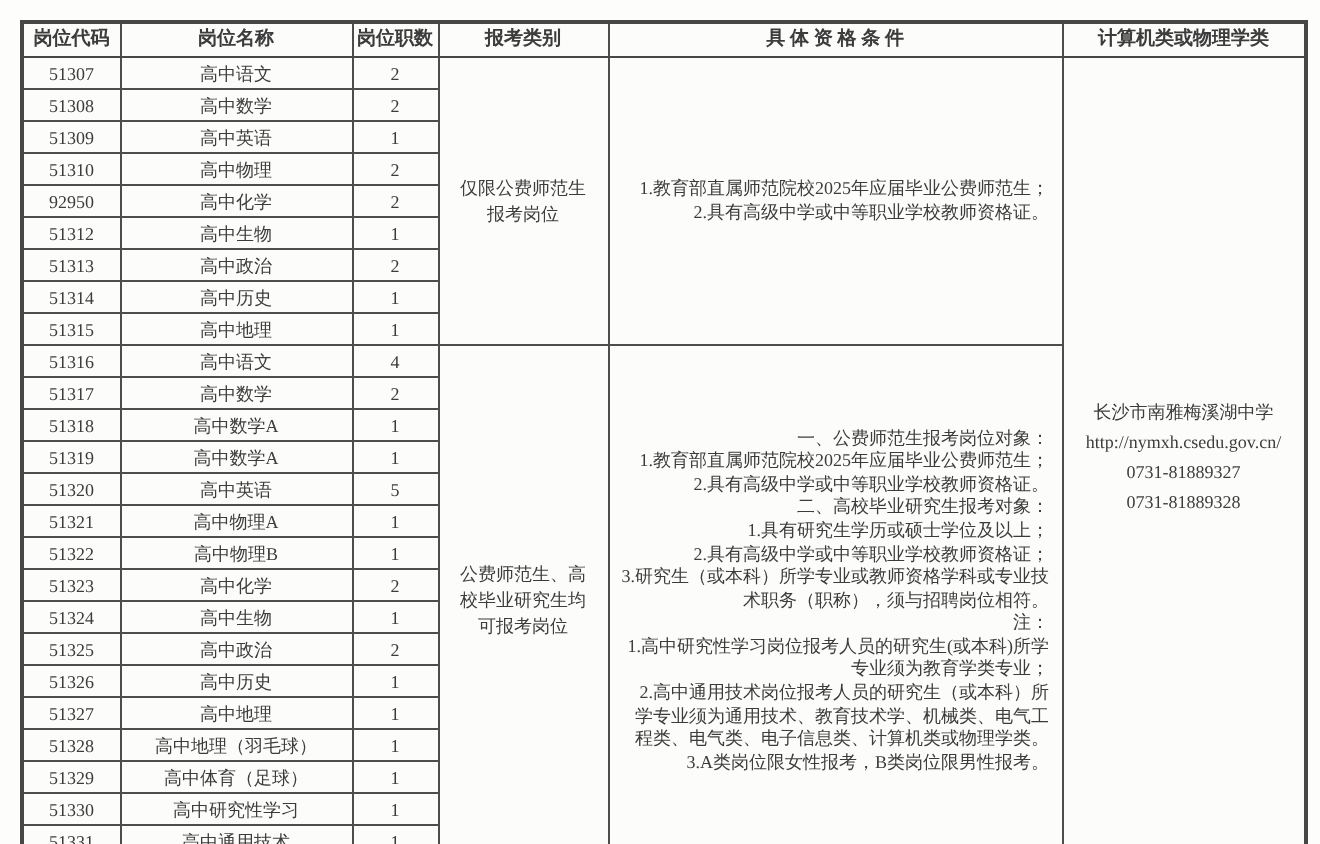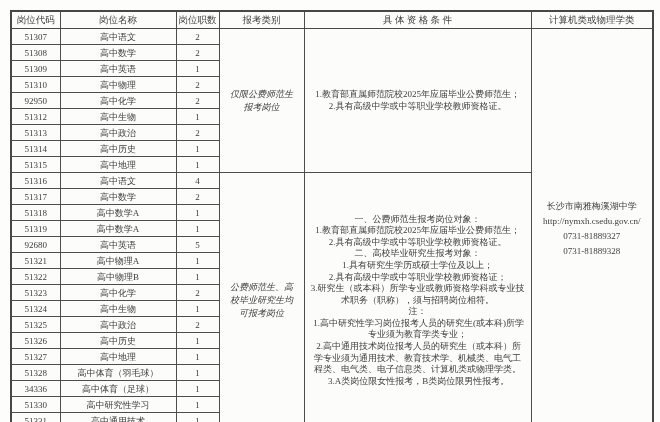--- a/index.html
+++ b/index.html
@@ -15,29 +15,29 @@
     background:#fcfcfb;
   }
   th,td{
     border:1px solid #4d4d4d;
     font-size:9px;line-height:12px;
     text-align:center;vertical-align:middle;
     padding:0 2px;overflow:hidden;
   }
   table{border:2px solid #474747;}
   thead th{
-    font-weight:normal;font-size:9.5px;height:16px;
+    font-weight:bold;font-size:9.5px;height:16px;
     border-bottom:1.5px solid #474747;
   }
   tbody td{height:15px;}
   td.cat{
-    font-size:9px;line-height:13px;padding:0 7px;font-style:italic;
+    font-size:9px;line-height:13px;padding:0 7px;
   }
   td.qual{
-    text-align:center;white-space:pre-wrap;
+    text-align:right;white-space:pre-wrap;
     font-size:9px;line-height:11.6px;
     padding:4px 6px;
   }
   td.school{
     font-size:9px;line-height:15px;padding:0 4px;
   }
 </style>
 </head>
 <body>
 
@@ -141,21 +141,21 @@
         <td>51318</td>
         <td>高中数学A</td>
         <td>1</td>
       </tr>
       <tr>
         <td>51319</td>
         <td>高中数学A</td>
         <td>1</td>
       </tr>
       <tr>
-        <td>92680</td>
+        <td>51320</td>
         <td>高中英语</td>
         <td>5</td>
       </tr>
       <tr>
         <td>51321</td>
         <td>高中物理A</td>
         <td>1</td>
       </tr>
       <tr>
         <td>51322</td>
@@ -182,25 +182,25 @@
         <td>高中历史</td>
         <td>1</td>
       </tr>
       <tr>
         <td>51327</td>
         <td>高中地理</td>
         <td>1</td>
       </tr>
       <tr>
         <td>51328</td>
-        <td>高中体育（羽毛球）</td>
-        <td>1</td>
-      </tr>
-      <tr>
-        <td>34336</td>
+        <td>高中地理（羽毛球）</td>
+        <td>1</td>
+      </tr>
+      <tr>
+        <td>51329</td>
         <td>高中体育（足球）</td>
         <td>1</td>
       </tr>
       <tr>
         <td>51330</td>
         <td>高中研究性学习</td>
         <td>1</td>
       </tr>
       <tr>
         <td>51331</td>

